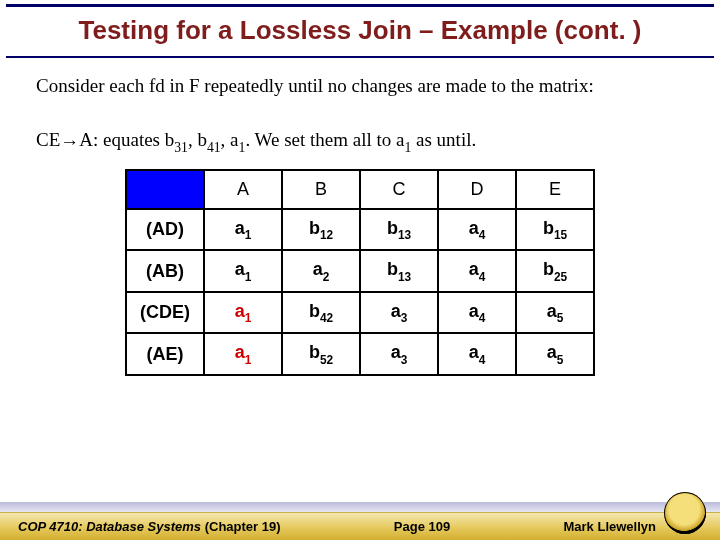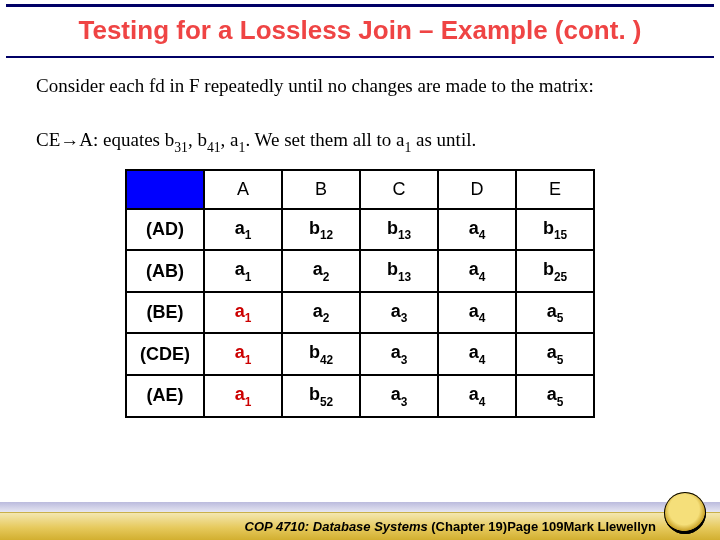--- a/index.html
+++ b/index.html
@@ -6,21 +6,21 @@
   body {
     width: 720px; height: 540px;
     background: #fff;
     font-family: "Times New Roman", Times, serif;
     position: relative;
     overflow: hidden;
   }
   .rule-top { height: 3px; background: #000066; margin: 4px 6px 0 6px; }
   .title {
     font-family: Arial, Helvetica, sans-serif;
-    font-size: 26px; color: #ef4444;
+    font-size: 26px; color: #7f1d1d;
     text-align: center;
     padding: 8px 10px 10px 10px;
   }
   .rule-mid { height: 2px; background: #000066; margin: 0 6px 14px 6px; }
   .body-text {
     font-size: 19px; color: #000;
     padding: 0 28px 8px 36px;
     line-height: 1.25;
     margin-top: 16px;
   }
@@ -52,21 +52,21 @@
     position: absolute;
     left: 0; right: 0; bottom: 0;
     height: 36px;
   }
   .grad {
     position: absolute; left: 0; right: 0; bottom: 28px; height: 10px;
     background: linear-gradient(#bbbbdd, #e6e6f2);
   }
   .gold {
     position: absolute; left: 0; right: 0; bottom: 0; height: 28px;
-    display: flex; align-items: center; justify-content: flex-end;
+    display: flex; align-items: center; justify-content: space-between;
     padding: 0 14px 0 18px;
     font-family: Arial, Helvetica, sans-serif;
     font-weight: bold; font-size: 13px; color: #000;
     background: linear-gradient(#f4e7b0, #e6c95c 55%, #d2af30);
     border-top: 1px solid #c9b04a;
   }
   .gold .course i { font-style: italic; font-weight: bold; }
   .logo {
     position: absolute; right: 14px; bottom: 6px;
     width: 42px; height: 42px; border-radius: 50%;
@@ -111,28 +111,20 @@
         </tr>
         <tr>
           <td class="rowhead">(AB)</td>
           <td><span>a</span><sub>1</sub></td>
           <td><span>a</span><sub>2</sub></td>
           <td><span>b</span><sub>13</sub></td>
           <td><span>a</span><sub>4</sub></td>
           <td><span>b</span><sub>25</sub></td>
         </tr>
         <tr>
-          <td class="rowhead">(BE)</td>
-          <td class="red"><span>a</span><sub>1</sub></td>
-          <td><span>a</span><sub>2</sub></td>
-          <td><span>a</span><sub>3</sub></td>
-          <td><span>a</span><sub>4</sub></td>
-          <td><span>a</span><sub>5</sub></td>
-        </tr>
-        <tr>
           <td class="rowhead">(CDE)</td>
           <td class="red"><span>a</span><sub>1</sub></td>
           <td><span>b</span><sub>42</sub></td>
           <td><span>a</span><sub>3</sub></td>
           <td><span>a</span><sub>4</sub></td>
           <td><span>a</span><sub>5</sub></td>
         </tr>
         <tr>
           <td class="rowhead">(AE)</td>
           <td class="red"><span>a</span><sub>1</sub></td>

